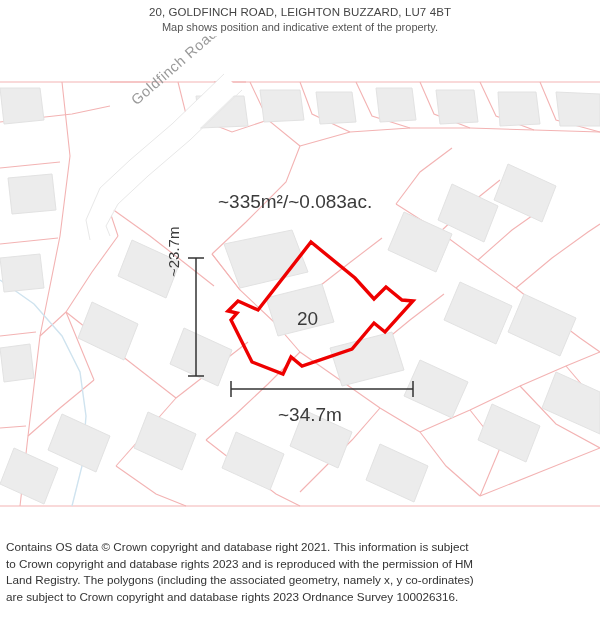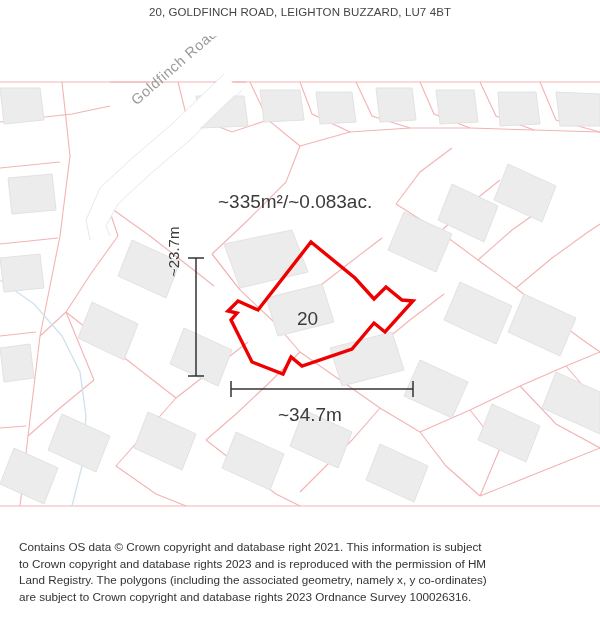--- a/index.html
+++ b/index.html
@@ -99,30 +99,30 @@
   }
   
   .footer {
     width: 480px;
     box-sizing: border-box;
     padding: 8px 6px 6px 6px;
     font-size: 11.7px;
     line-height: 16.5px;
     color: #333333;
     background: #ffffff;
-    margin-left: 13px;
   }
 </style>
 </head>
 <body>
 
 <div class="page">
 
   <div class="header">
     <div class="title">20, GOLDFINCH ROAD, LEIGHTON BUZZARD, LU7 4BT</div>
+    <div class="subtitle">Map shows position and indicative extent of the property.</div>
   </div>
 
   <div class="map-wrap">
     <svg class="map-svg" width="600" height="495" viewBox="0 0 600 495">
 
       <g stroke="#f3b3b3" stroke-width="1.1" fill="none">
         <path d="M0 46 L600 46"></path>
         <path d="M0 86 L72 78 L110 70"></path>
         <path d="M62 46 L70 120 L60 200 L40 300 L28 400 L20 470"></path>
         <path d="M0 132 L60 126"></path>

